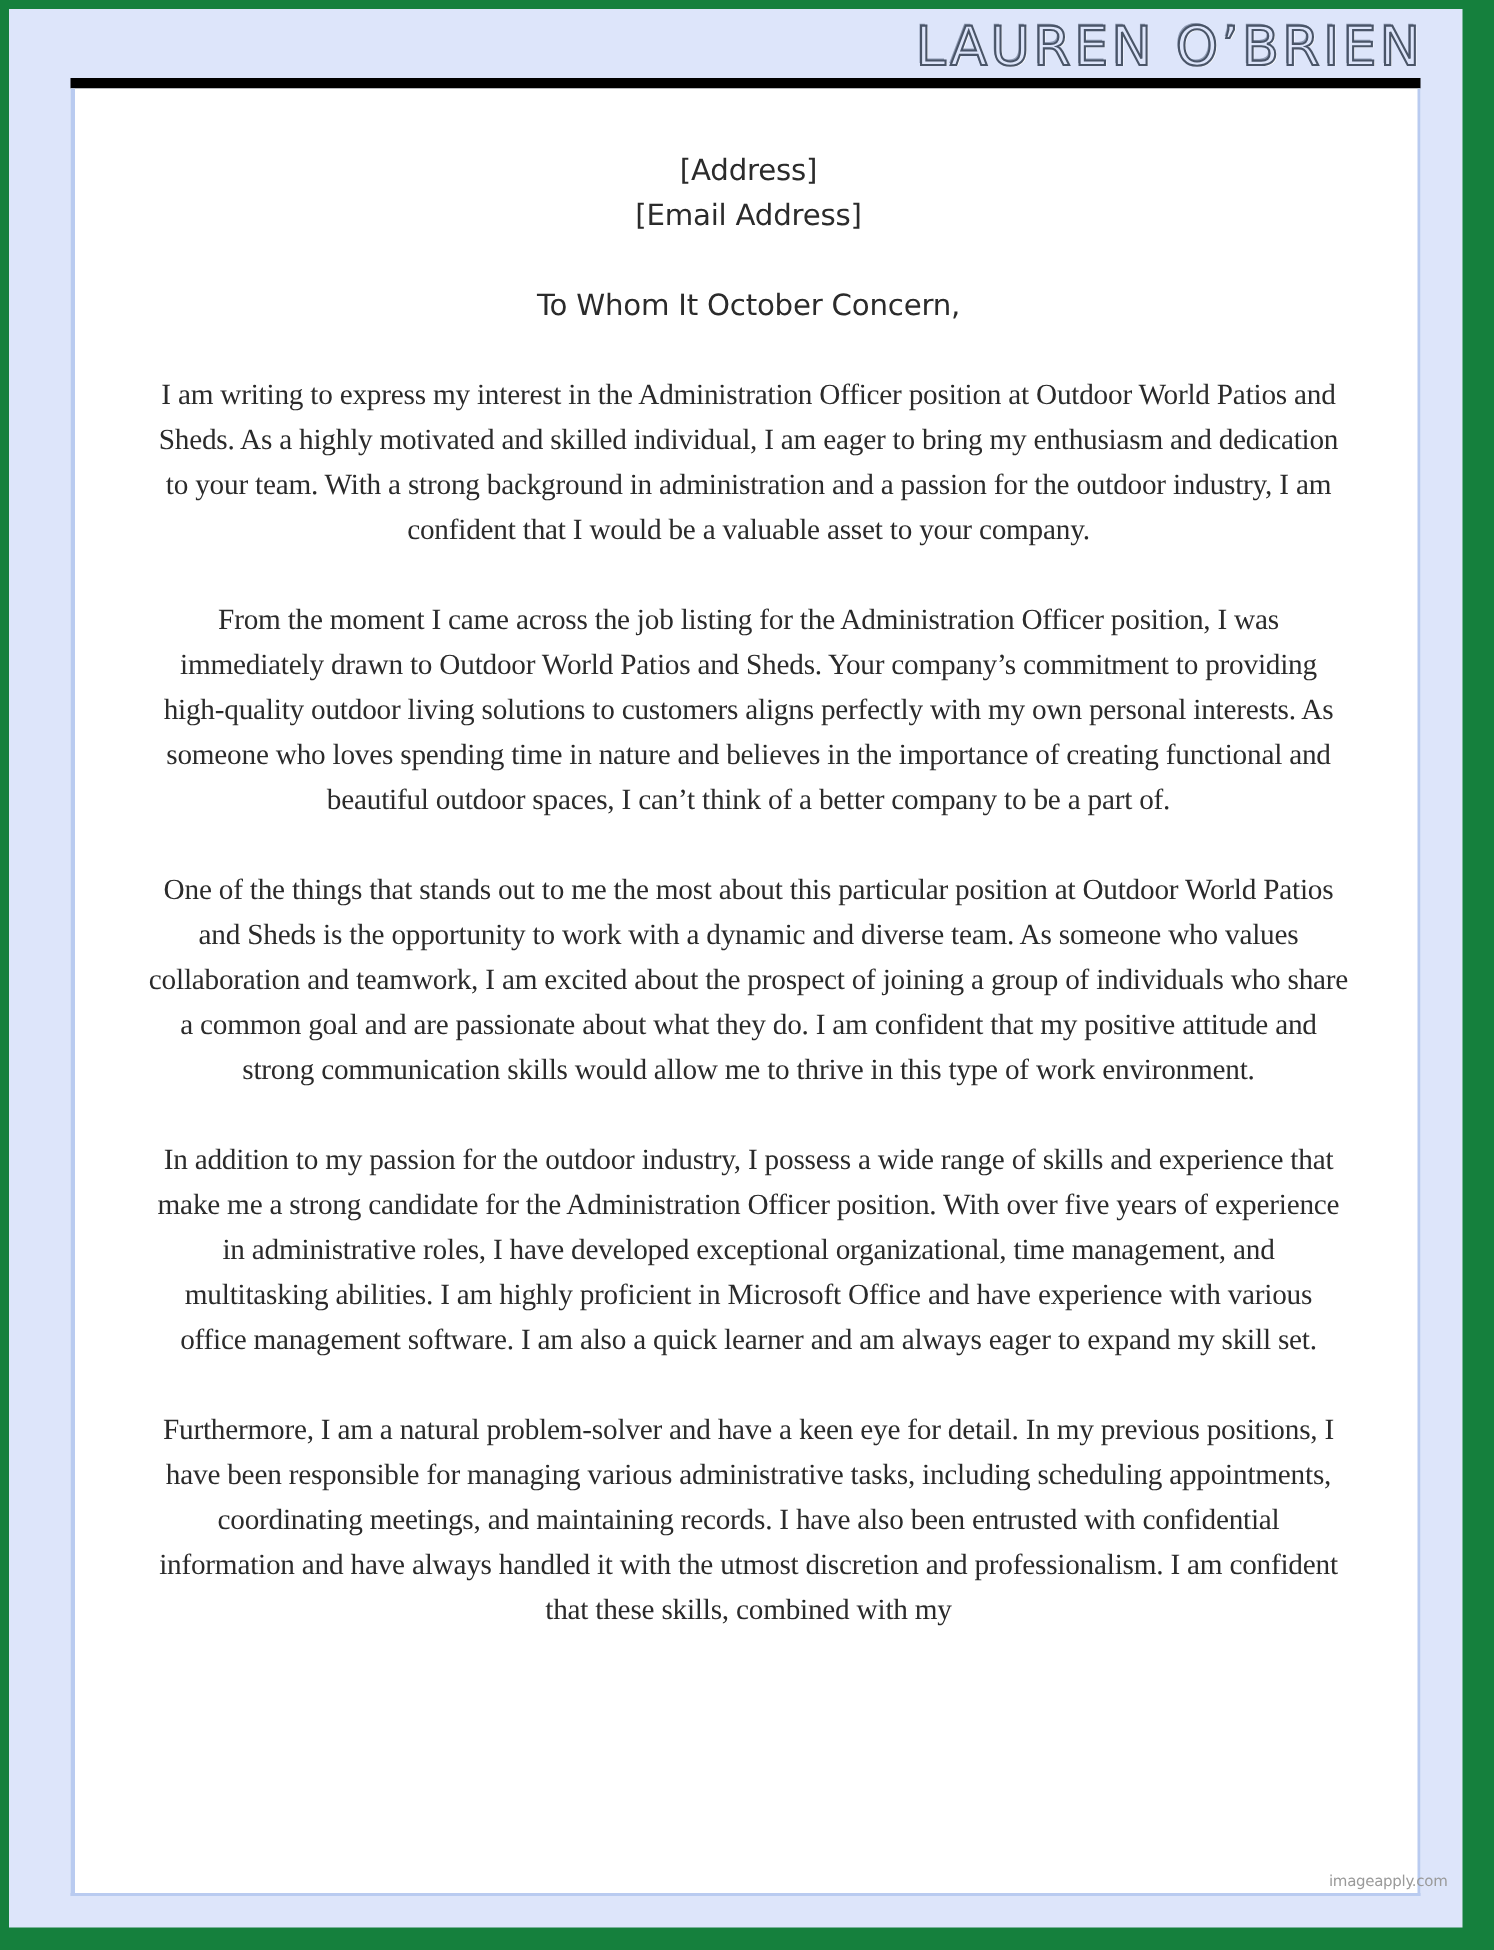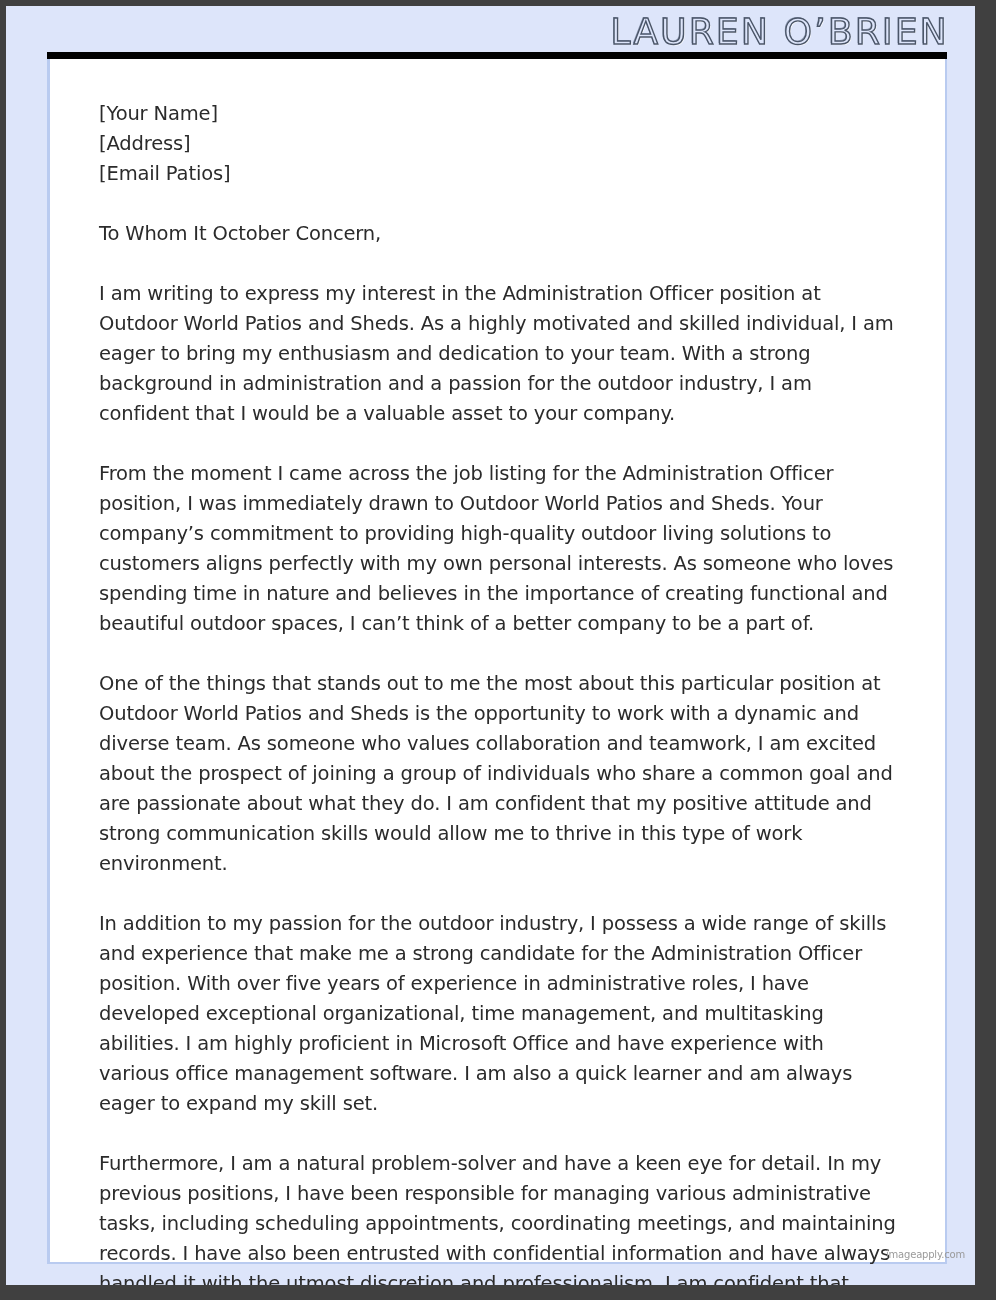--- a/index.html
+++ b/index.html
@@ -15,22 +15,23 @@
     font-family: "DejaVu Sans", "Liberation Sans", sans-serif;
     background: #000000;
   }
 
   
   .page-frame {
     position: absolute;
     left: 0; top: 0;
     width: 996px;
     height: 1300px;
-    background: #404040;
+    background: #15803d;
     padding: 6px 21px 15px 6px;
+    text-align: center;
   }
 
   
   .page-canvas {
     position: relative;
     width: 969px;
     height: 1279px;
     background: #dde5fa;
     overflow: hidden;
   }
@@ -96,21 +97,21 @@
     line-height: 30px;
     color: #2b2b2b;
     font-family: "DejaVu Sans", "Liberation Sans", sans-serif;
     letter-spacing: -0.15px;
   }
 
   .addr-line { display: block; white-space: nowrap; }
 
   .blank-line { display: block; height: 30px; }
 
-  .para { display: block; margin: 0; }
+  .para { display: block; margin: 0; font-family: Liberation Serif, serif; }
 
   
   .watermark {
     position: absolute;
     left: 880px;
     top: 1243px;
     font-size: 10px;
     color: #9a9a9a;
     font-family: "DejaVu Sans", "Liberation Sans", sans-serif;
     white-space: nowrap;
@@ -127,23 +128,22 @@
     <div class="letterhead">
       <div class="letterhead-name">LAUREN O’BRIEN</div>
     </div>
 
     <div class="header-rule"></div>
 
     <div class="doc-sheet"></div>
 
     <div class="letter-body">
 
-      <span class="addr-line">[Your Name]</span>
       <span class="addr-line">[Address]</span>
-      <span class="addr-line">[Email Patios]</span>
+      <span class="addr-line">[Email Address]</span>
 
       <span class="blank-line"></span>
 
       <span class="addr-line">To Whom It October Concern,</span>
 
       <span class="blank-line"></span>
 
       <p class="para">I am writing to express my interest in the Administration Officer position at Outdoor World Patios and Sheds. As a highly motivated and skilled individual, I am eager to bring my enthusiasm and dedication to your team. With a strong background in administration and a passion for the outdoor industry, I am confident that I would be a valuable asset to your company.</p>
       <span class="blank-line"></span>
 

